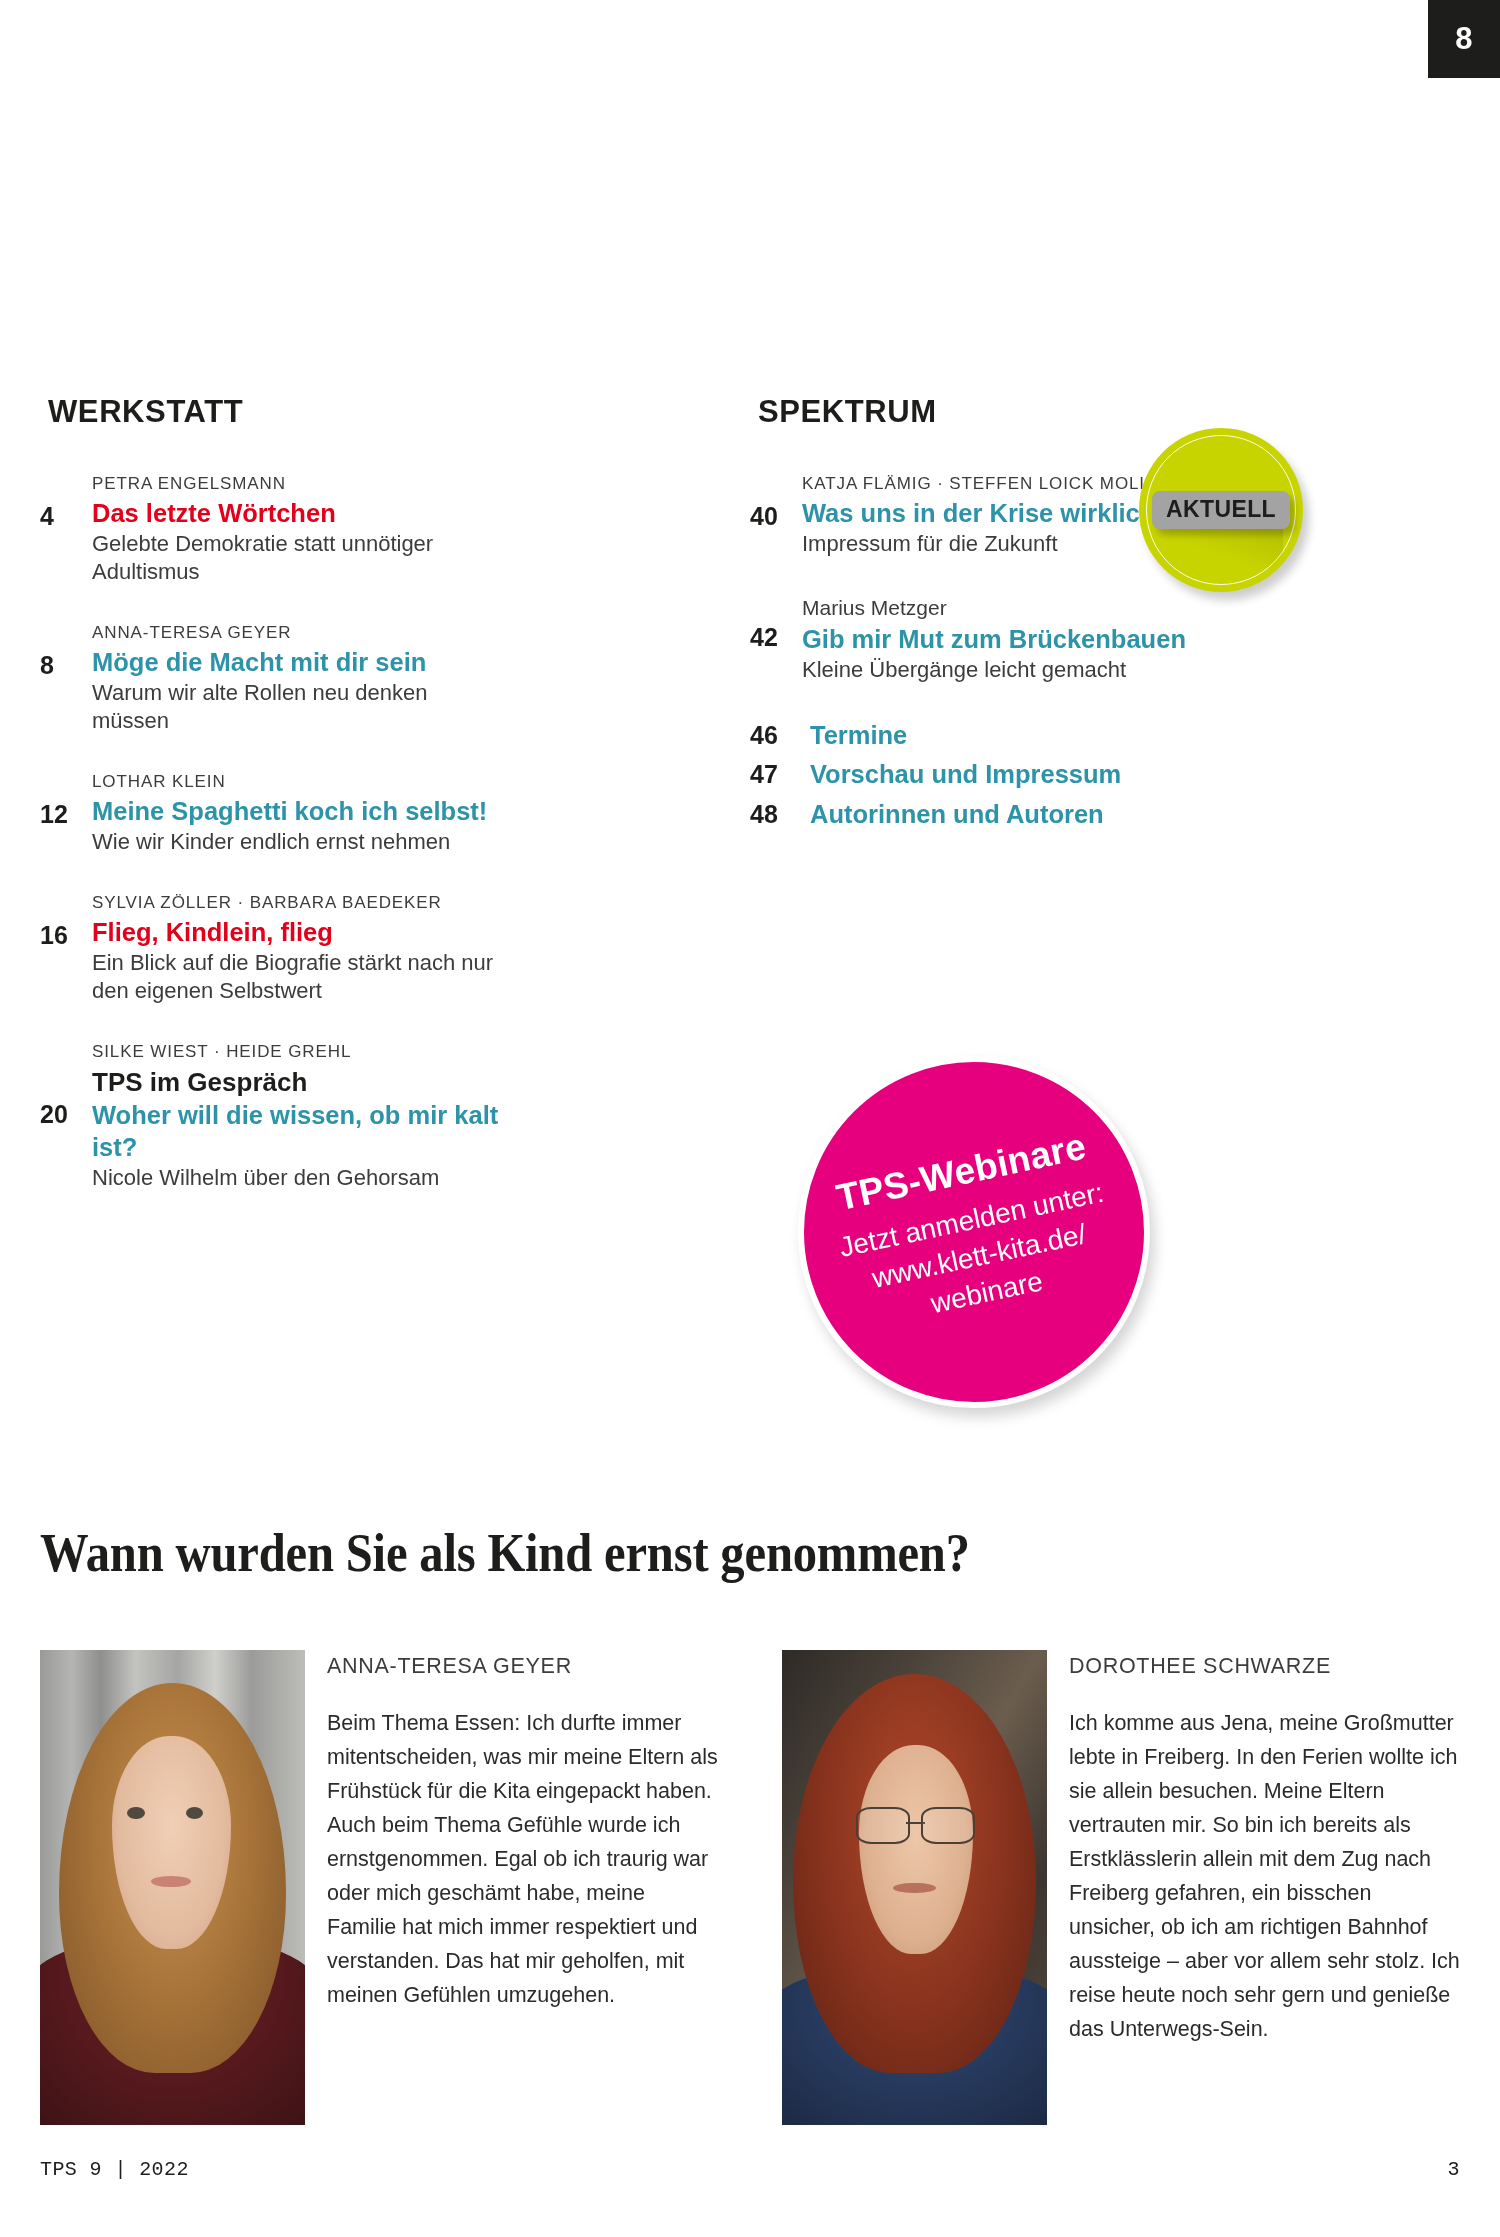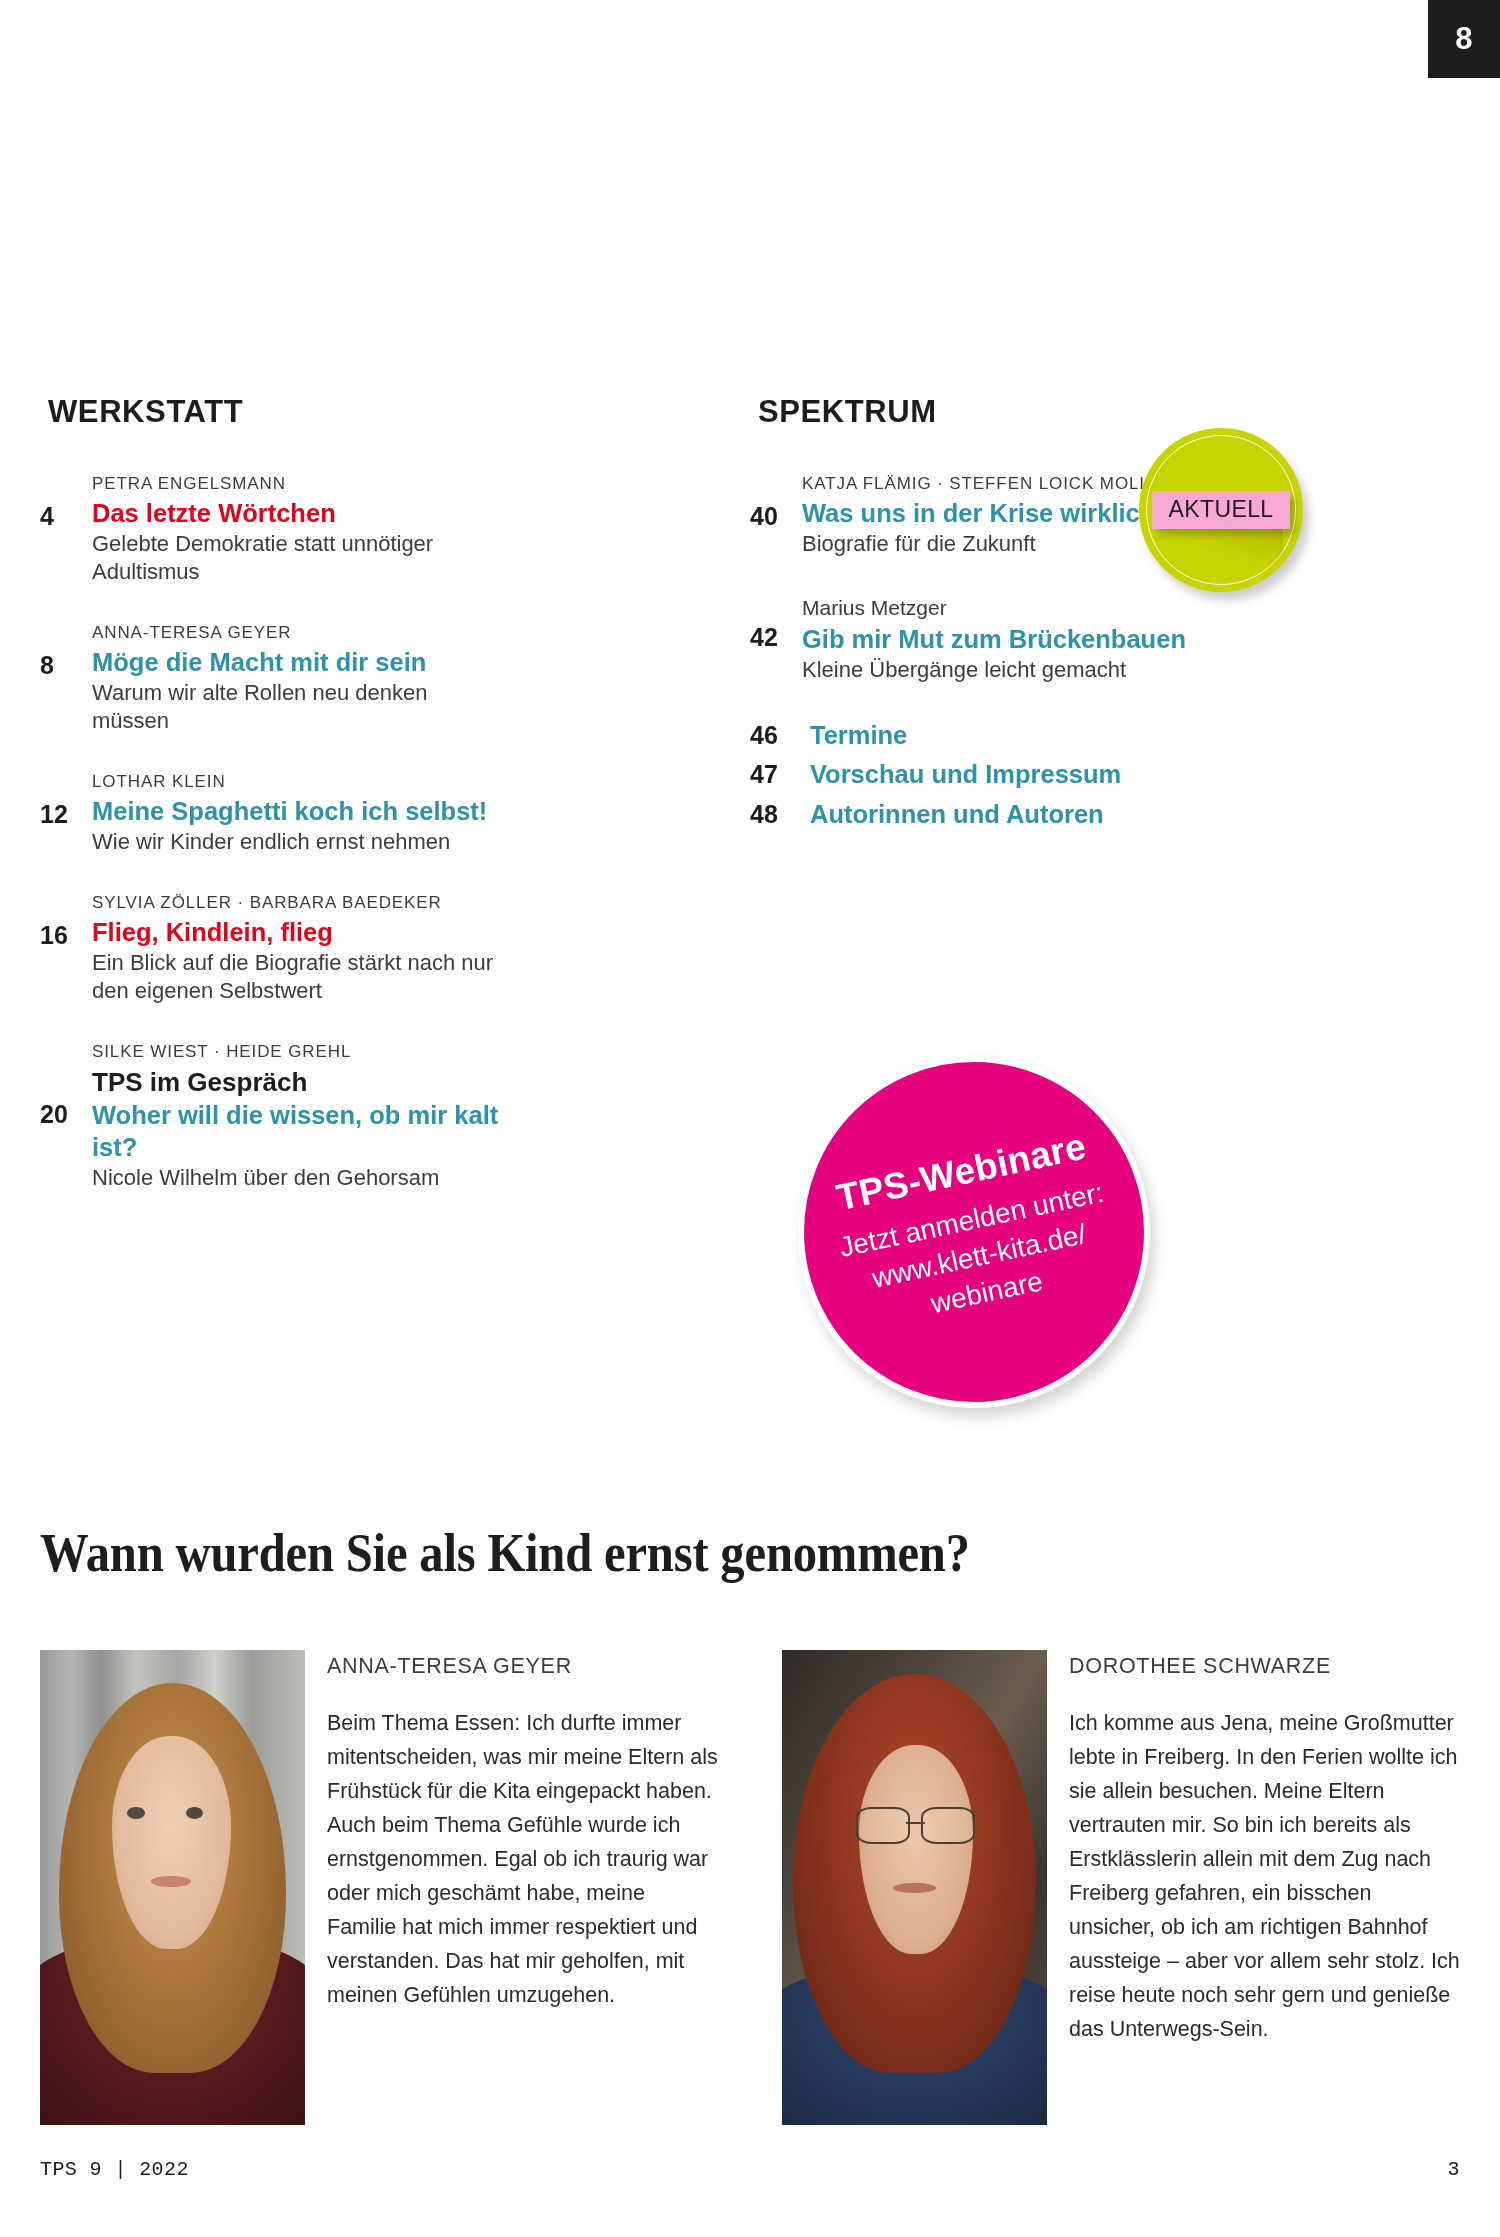--- a/index.html
+++ b/index.html
@@ -167,29 +167,30 @@
     height: 40%;
     background: linear-gradient(200deg, rgba(0,0,0,0.13), rgba(0,0,0,0) 62%);
     border-radius: 0 0 50% 50%;
   }
   .aktuell .label {
     position: absolute;
     left: 13px;
     right: 13px;
     top: 50%;
     transform: translateY(-50%);
-    background: #f9a8d4;
+    background: #a3a3a3;
     text-align: center;
     padding: 7px 4px 8px;
     font-size: 23px;
-    font-weight: normal;
+    font-weight: bold;
     letter-spacing: 0.4px;
     color: #1d1d1b;
     box-shadow: 5px 6px 7px rgba(0,0,0,0.22);
     line-height: 1;
+    border-radius: 8px;
   }
 
   
   .webinare {
     position: absolute;
     left: 798px;
     top: 1056px;
     width: 352px;
     height: 352px;
   }
@@ -421,21 +422,21 @@
         </div>
       </div>
 
       <div class="col col-right">
         <h2 class="section-title">SPEKTRUM</h2>
 
         <div class="entry">
           <span class="pageno after-author">40</span>
           <div class="author">KATJA FLÄMIG · STEFFEN LOICK MOLINA</div>
           <div class="title teal">Was uns in der Krise wirklich hilft</div>
-          <div class="subtitle">Biografie für die Zukunft</div>
+          <div class="subtitle">Impressum für die Zukunft</div>
         </div>
 
         <div class="entry">
           <span class="pageno after-author">42</span>
           <div class="author mixed">Marius Metzger</div>
           <div class="title teal">Gib mir Mut zum Brückenbauen</div>
           <div class="subtitle">Kleine Übergänge leicht gemacht</div>
         </div>
 
         <div class="compact-group">

